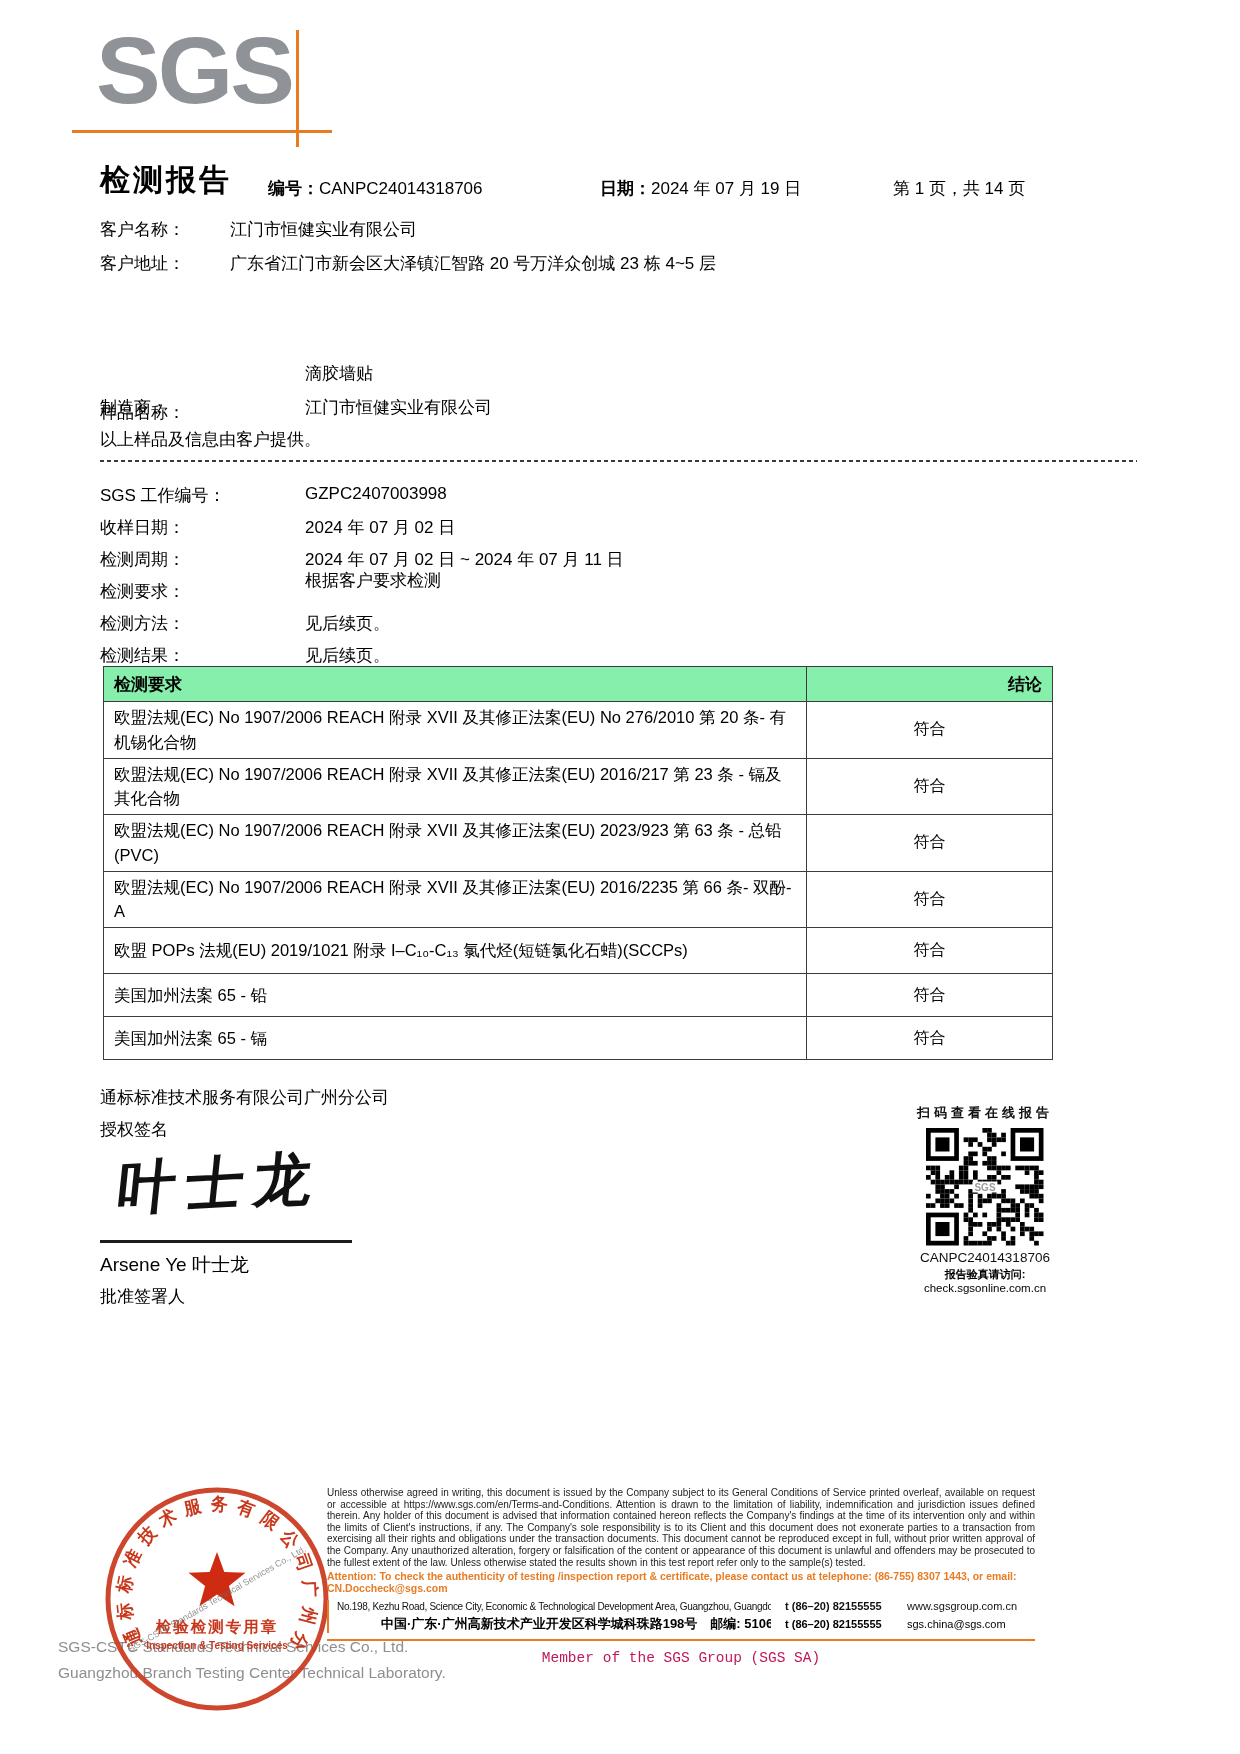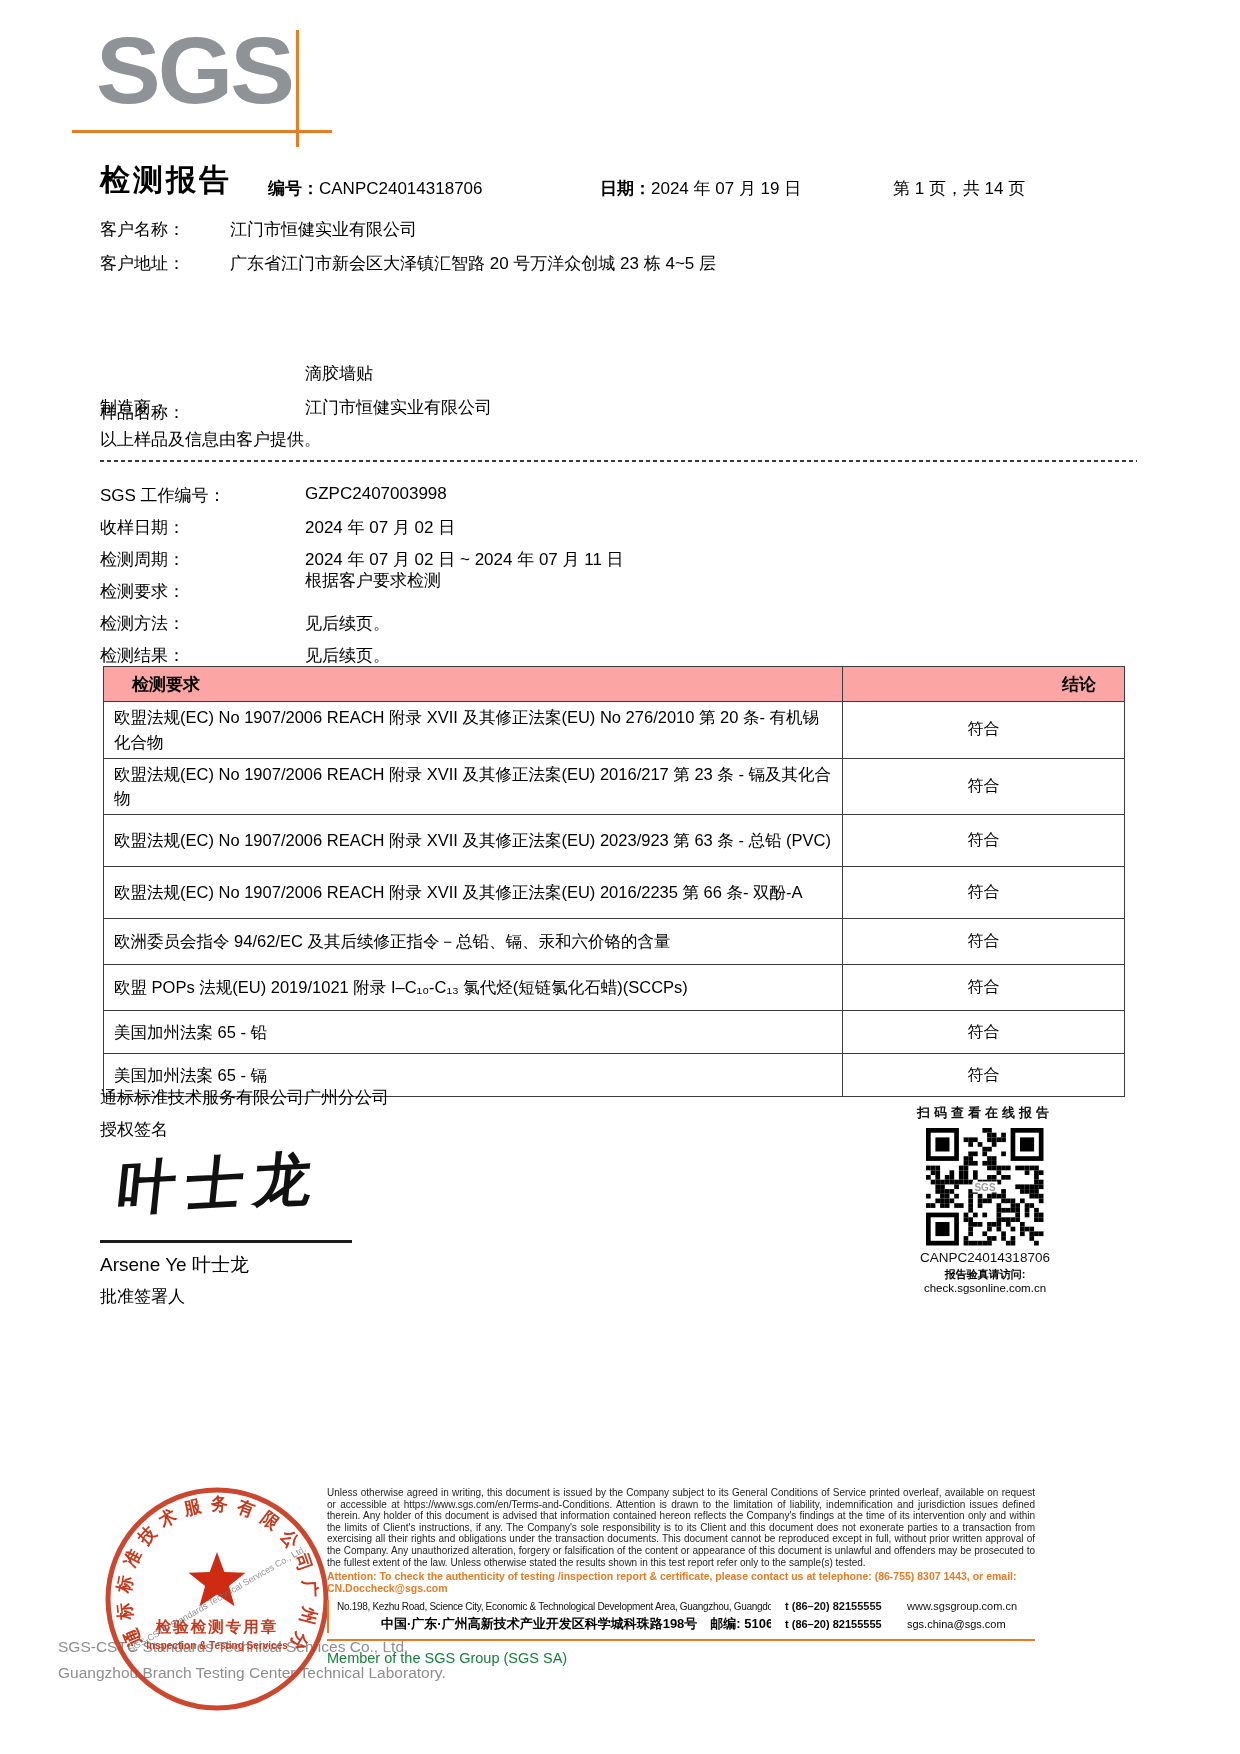--- a/index.html
+++ b/index.html
@@ -22,21 +22,21 @@
   .kv{position:absolute;font-size:17px;white-space:nowrap;}
   .kv-val{position:absolute;font-size:17px;white-space:nowrap;}
 
   .dashline{position:absolute;left:100px;top:460px;width:1037px;height:2px;
             background:repeating-linear-gradient(90deg,#3a3a3a 0 4px,transparent 4px 7px);}
 
   
   table.results{position:absolute;left:103px;top:666px;width:907px;border-collapse:collapse;
                 table-layout:fixed;}
   table.results th,table.results td{border:1px solid #3c3c3c;}
-  table.results th{background:#fca5a5;font-size:17px;font-weight:700;padding:3px 28px;height:28px;}
+  table.results th{background:#86efac;font-size:17px;font-weight:700;padding:3px 10px;height:28px;}
   th.th-req{text-align:left;width:682px;}
   th.th-con{text-align:right;width:225px;}
   td.req{font-size:16.5px;padding:3px 10px;line-height:1.5;}
   td.con{text-align:center;font-size:16px;}
   tr.h2{height:52px;} tr.h1a{height:46px;} tr.h1b{height:43px;}
 
   
   .company-line{position:absolute;left:100px;top:1086px;font-size:17px;}
   .auth-label{position:absolute;left:100px;top:1118px;font-size:17px;}
   .sig-hand{position:absolute;left:118px;top:1148px;font-size:58px;font-weight:700;color:#111;
@@ -66,21 +66,21 @@
   .attention{font-size:10.5px;line-height:12px;font-weight:700;color:#e87c24;margin-top:2px;}
   .addr-block{margin-top:6px;border-left:2px solid #e87c24;padding-left:8px;}
   .addr-row{display:flex;align-items:baseline;gap:14px;}
   .addr-row.en{font-size:10px;color:#111;}
   .addr-row.en .addr{letter-spacing:-.3px;}
   .addr-row.cn{font-size:13px;font-weight:700;margin-top:3px;margin-left:44px;}
   .addr{flex:1;white-space:nowrap;overflow:hidden;}
   .tel{width:108px;font-weight:700;font-size:11px;white-space:nowrap;}
   .web{width:128px;font-weight:400;font-size:11px;white-space:nowrap;}
   .orange-rule{margin-top:6px;height:2px;background:#e87c24;}
-  .member{margin-top:9px;text-align:left;font-size:14.5px;color:#15803d;}
+  .member{margin-top:9px;text-align:center;font-size:14.5px;color:#be185d;font-family:Liberation Mono, monospace;}
 </style>
 </head>
 <body>
 
 <div class="page">
 
   <div class="logo-text">SGS</div>
   <div class="logo-hline"></div>
   <div class="logo-vline"></div>
 
@@ -130,24 +130,20 @@
       <tr class="h2">
           <td class="req">欧盟法规(EC) No 1907/2006 REACH 附录 XVII 及其修正法案(EU) 2016/217 第 23 条 - 镉及其化合物</td>
           <td class="con">符合</td>
         </tr>
       <tr class="h2">
           <td class="req">欧盟法规(EC) No 1907/2006 REACH 附录 XVII 及其修正法案(EU) 2023/923 第 63 条 - 总铅 (PVC)</td>
           <td class="con">符合</td>
         </tr>
       <tr class="h2">
           <td class="req">欧盟法规(EC) No 1907/2006 REACH 附录 XVII 及其修正法案(EU) 2016/2235 第 66 条- 双酚-A</td>
-          <td class="con">符合</td>
-        </tr>
-      <tr class="h1a">
-          <td class="req">欧洲委员会指令 94/62/EC 及其后续修正指令－总铅、镉、汞和六价铬的含量</td>
           <td class="con">符合</td>
         </tr>
       <tr class="h1a">
           <td class="req">欧盟 POPs 法规(EU) 2019/1021 附录 I–C₁₀-C₁₃ 氯代烃(短链氯化石蜡)(SCCPs)</td>
           <td class="con">符合</td>
         </tr>
       <tr class="h1b">
           <td class="req">美国加州法案 65 - 铅</td>
           <td class="con">符合</td>
         </tr>

